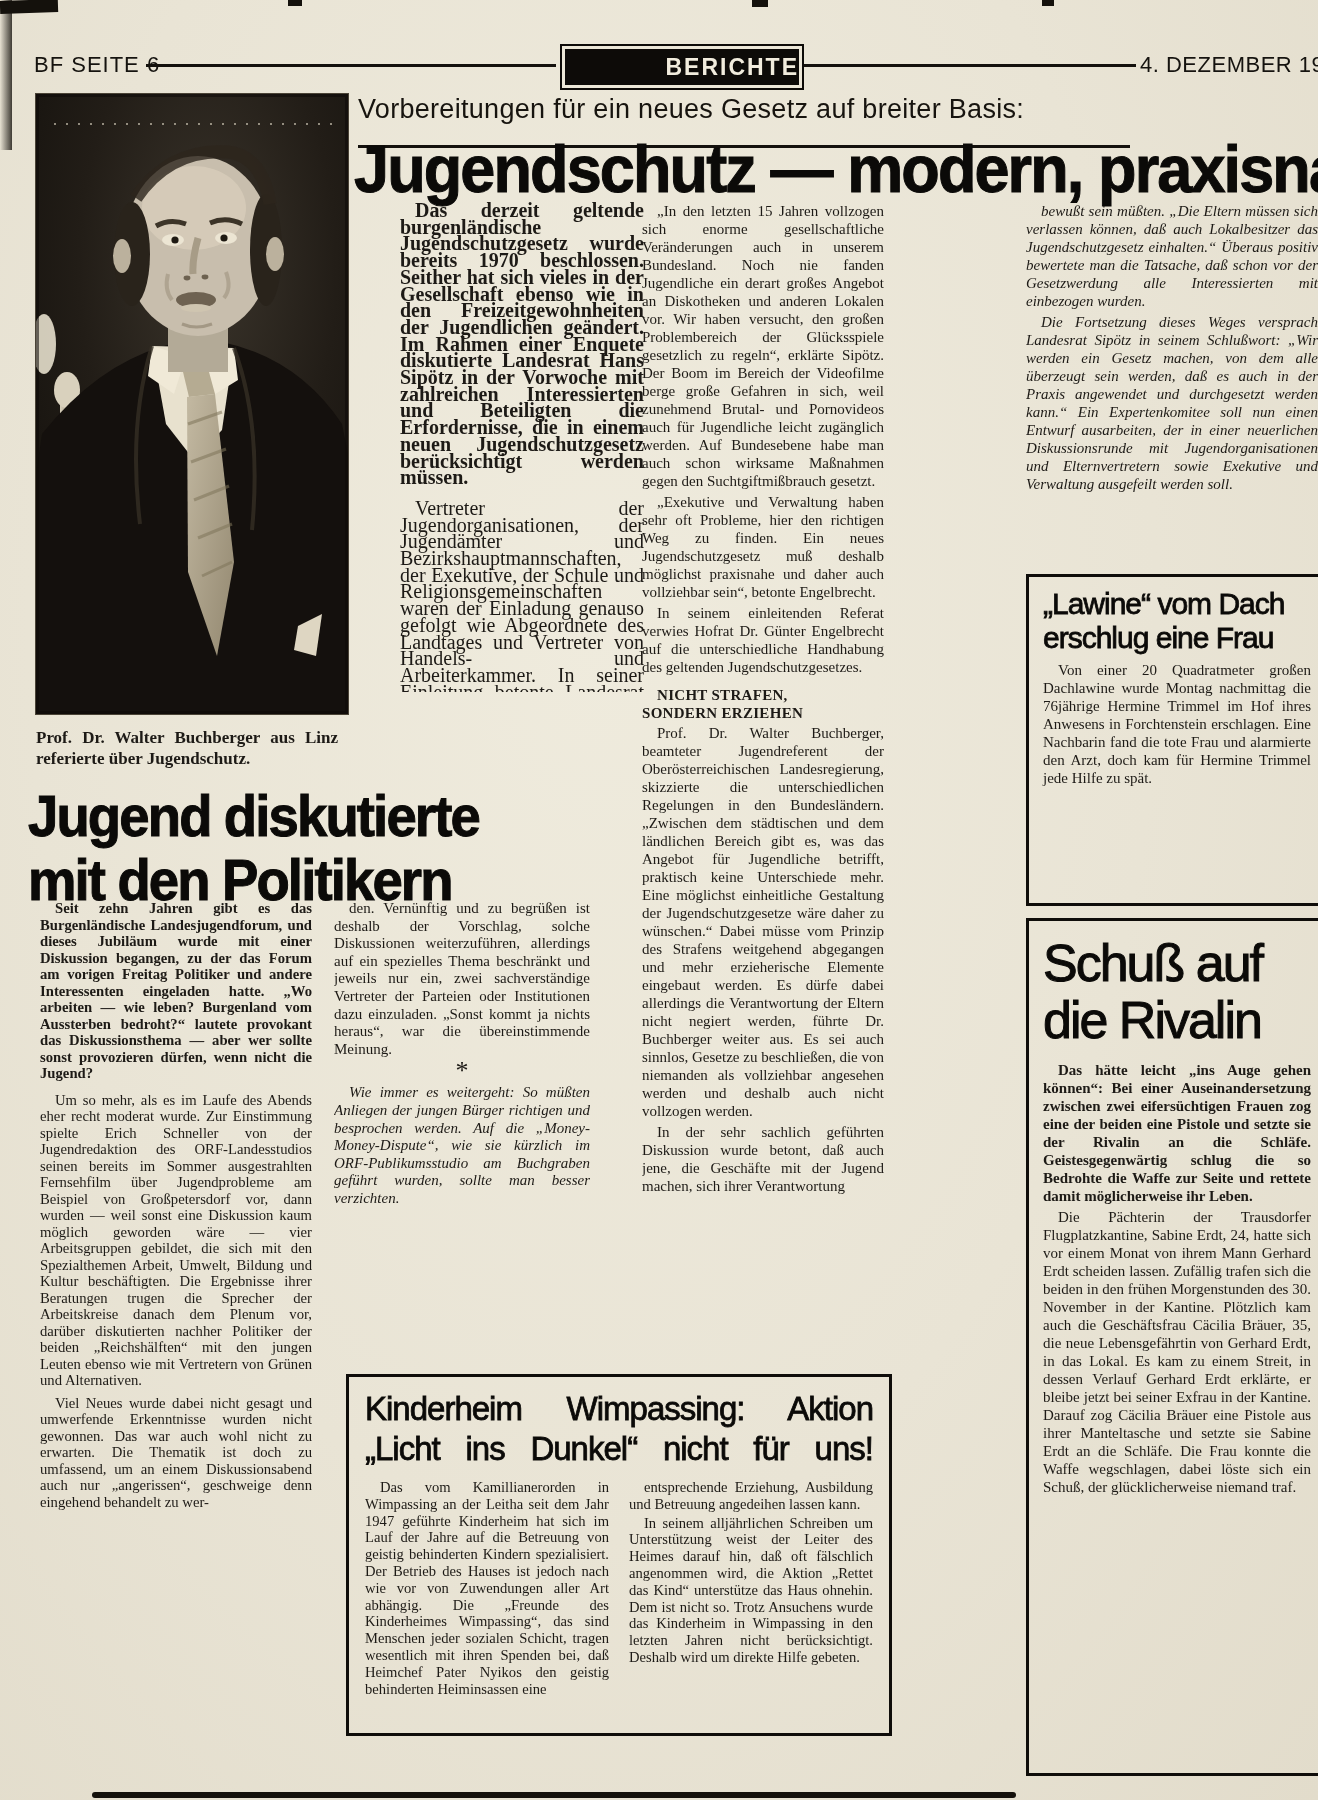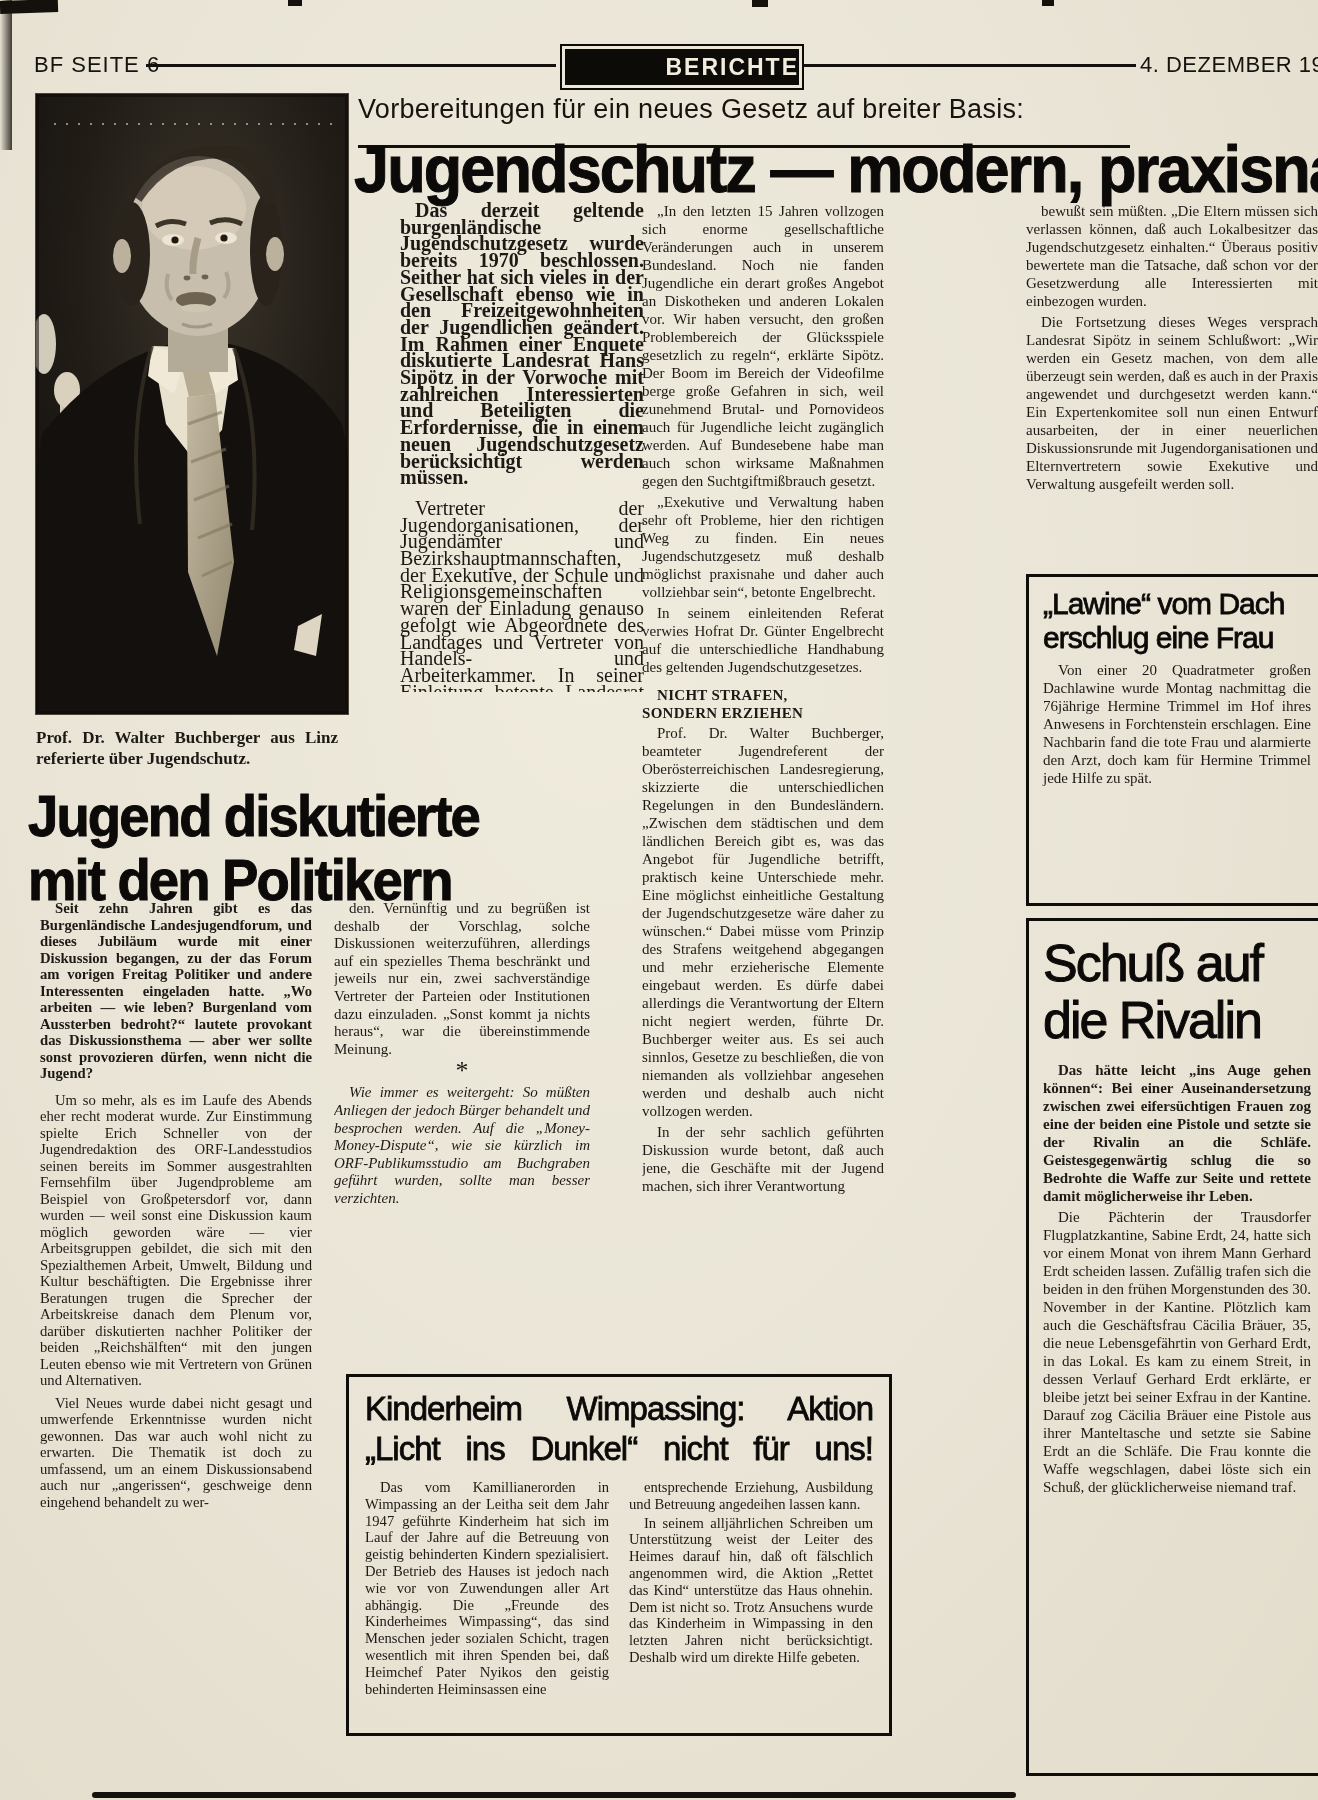--- a/index.html
+++ b/index.html
@@ -33,21 +33,21 @@
   .display-inner{display:inline-block;transform:scaleX(.94);transform-origin:0 50%;white-space:pre-line;}
   .headline-1{position:absolute;left:354px;top:134px;width:1100px;font-size:67px;line-height:70px;white-space:nowrap;}
   .headline-2{position:absolute;left:28px;top:720px;font-size:58px;line-height:64px;}
   
   .col{position:absolute;text-align:justify;overflow:hidden;}
   .col p{margin:0;text-indent:15px;}
   .bodytext{font-size:15px;line-height:18px;}
   .col-a{left:358px;top:202px;width:244px;height:490px;font-size:20px;line-height:16.7px;margin-left:42px;}
   .col-a .lead-p{margin-bottom:14px;}
   .col-b{left:642px;top:202px;width:242px;height:1166px;}
-  .col-c{left:1026px;top:202px;width:292px;height:360px;}
+  .col-c{left:1026px;top:202px;width:292px;height:360px;font-style:italic;}
   .lead-p{font-weight:bold;}
   .subhead{font-weight:bold;white-space:pre-line;text-indent:0;margin:10px 0 2px 0 !important;
     font-size:15px;line-height:18px;letter-spacing:.3px;text-align:left;}
   .gap-t{margin-top:3px !important;}
   
   .photo{position:absolute;left:36px;top:94px;width:312px;height:620px;background:#171411;
     box-shadow:0 0 0 1px #4a4336;}
   .photo svg{display:block;}
   .caption{position:absolute;left:36px;top:727px;width:302px;font-weight:bold;font-size:17px;
     line-height:21px;text-align:justify;}
@@ -205,21 +205,21 @@
 
   <div class="col col-d">
     <p class="lead-p">Seit zehn Jahren gibt es das Burgenländische Landesjugendforum, und dieses Jubiläum wurde mit einer Diskussion begangen, zu der das Forum am vorigen Freitag Politiker und andere Interessenten eingeladen hatte. „Wo arbeiten — wie leben? Burgenland vom Aussterben bedroht?“ lautete provokant das Diskussionsthema — aber wer sollte sonst provozieren dürfen, wenn nicht die Jugend?</p>
     <p>Um so mehr, als es im Laufe des Abends eher recht moderat wurde. Zur Einstimmung spielte Erich Schneller von der Jugendredaktion des ORF-Landesstudios seinen bereits im Sommer ausgestrahlten Fernsehfilm über Jugendprobleme am Beispiel von Großpetersdorf vor, dann wurden — weil sonst eine Diskussion kaum möglich geworden wäre — vier Arbeitsgruppen gebildet, die sich mit den Spezialthemen Arbeit, Umwelt, Bildung und Kultur beschäftigten. Die Ergebnisse ihrer Beratungen trugen die Sprecher der Arbeitskreise danach dem Plenum vor, darüber diskutierten nachher Politiker der beiden „Reichshälften“ mit den jungen Leuten ebenso wie mit Vertretern von Grünen und Alternativen.</p>
     <p>Viel Neues wurde dabei nicht gesagt und umwerfende Erkenntnisse wurden nicht gewonnen. Das war auch wohl nicht zu erwarten. Die Thematik ist doch zu umfassend, um an einem Diskussionsabend auch nur „angerissen“, geschweige denn eingehend behandelt zu wer-</p>
   </div>
 
   <div class="col col-e">
     <p>den. Vernünftig und zu begrüßen ist deshalb der Vorschlag, solche Diskussionen weiterzuführen, allerdings auf ein spezielles Thema beschränkt und jeweils nur ein, zwei sachverständige Vertreter der Parteien oder Institutionen dazu einzuladen. „Sonst kommt ja nichts heraus“, war die übereinstimmende Meinung.</p>
     <p class="star-divider">*</p>
-    <p class="italic-p">Wie immer es weitergeht: So müßten Anliegen der jedoch Bürger behandelt und besprochen werden. Auf die „Money-Money-Dispute“, wie sie kürzlich im ORF-Publikumsstudio am Buchgraben geführt wurden, sollte man besser verzichten.</p>
+    <p class="italic-p">Wie immer es weitergeht: So müßten Anliegen der jungen Bürger richtigen und besprochen werden. Auf die „Money-Money-Dispute“, wie sie kürzlich im ORF-Publikumsstudio am Buchgraben geführt wurden, sollte man besser verzichten.</p>
   </div>
 
   <div class="newsbox box-lawine">
     <div class="box-headline lawine-headline">„Lawine“ vom Dach
 erschlug eine Frau</div>
     <div class="boxbody">
       <p>Von einer 20 Quadratmeter großen Dachlawine wurde Montag nachmittag die 76jährige Hermine Trimmel im Hof ihres Anwesens in Forchtenstein erschlagen. Eine Nachbarin fand die tote Frau und alarmierte den Arzt, doch kam für Hermine Trimmel jede Hilfe zu spät.</p>
     </div>
   </div>
 

